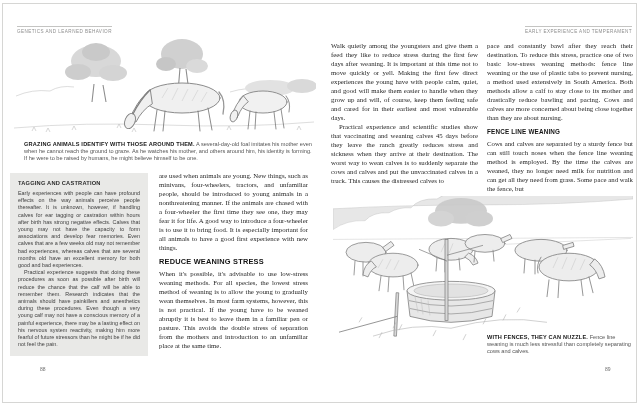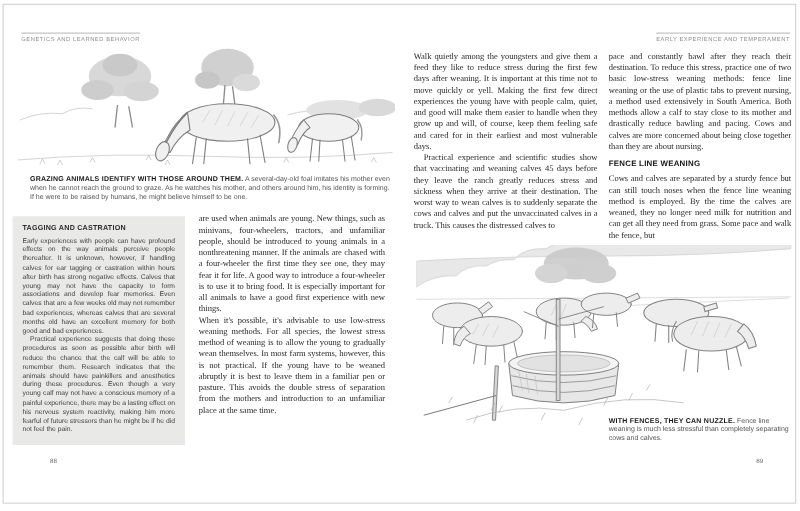--- a/index.html
+++ b/index.html
@@ -109,20 +109,21 @@
 </div>
 
 <aside class="sidebar">
   <h3>TAGGING AND CASTRATION</h3>
   <p>Early experiences with people can have profound effects on the way animals perceive people thereafter. It is unknown, however, if handling calves for ear tagging or castration within hours after birth has strong negative effects. Calves that young may not have the capacity to form associations and develop fear memories. Even calves that are a few weeks old may not remember bad experiences, whereas calves that are several months old have an excellent memory for both good and bad experiences.</p>
   <p>Practical experience suggests that doing these procedures as soon as possible after birth will reduce the chance that the calf will be able to remember them. Research indicates that the animals should have painkillers and anesthetics during these procedures. Even though a very young calf may not have a conscious memory of a painful experience, there may be a lasting effect on his nervous system reactivity, making him more fearful of future stressors than he might be if he did not feel the pain.</p>
 </aside>
 
 <div class="sercol col-mid">
   <p>are used when animals are young. New things, such as minivans, four-wheelers, tractors, and unfamiliar people, should be introduced to young animals in a nonthreatening manner. If the animals are chased with a four-wheeler the first time they see one, they may fear it for life. A good way to introduce a four-wheeler is to use it to bring food. It is especially important for all animals to have a good first experience with new things.</p>
+  <h4 class="h-major">REDUCE WEANING STRESS</h4>
   <p>When it's possible, it's advisable to use low-stress weaning methods. For all species, the lowest stress method of weaning is to allow the young to gradually wean themselves. In most farm systems, however, this is not practical. If the young have to be weaned abruptly it is best to leave them in a familiar pen or pasture. This avoids the double stress of separation from the mothers and introduction to an unfamiliar place at the same time.</p>
 </div>
 
 <div class="pagenum pn-left">88</div>
 
 <div class="rh rh-right">
   <span class="rh-in">EARLY EXPERIENCE AND TEMPERAMENT</span>
 </div>
 
 <div class="sercol col-r1">

